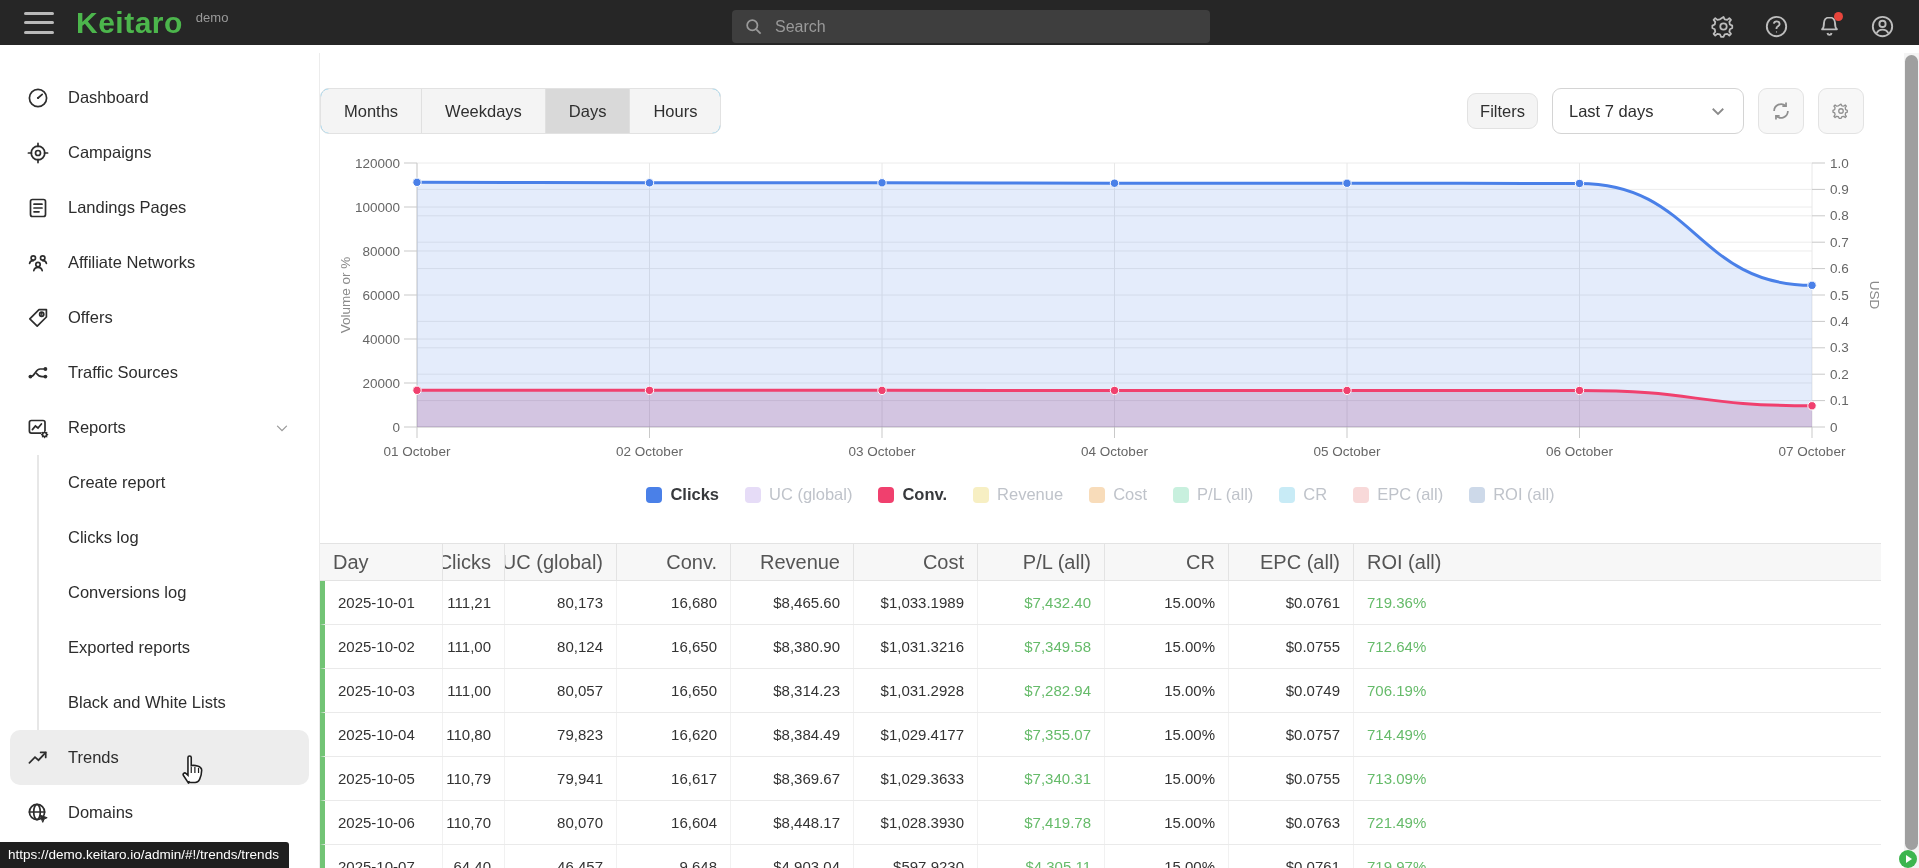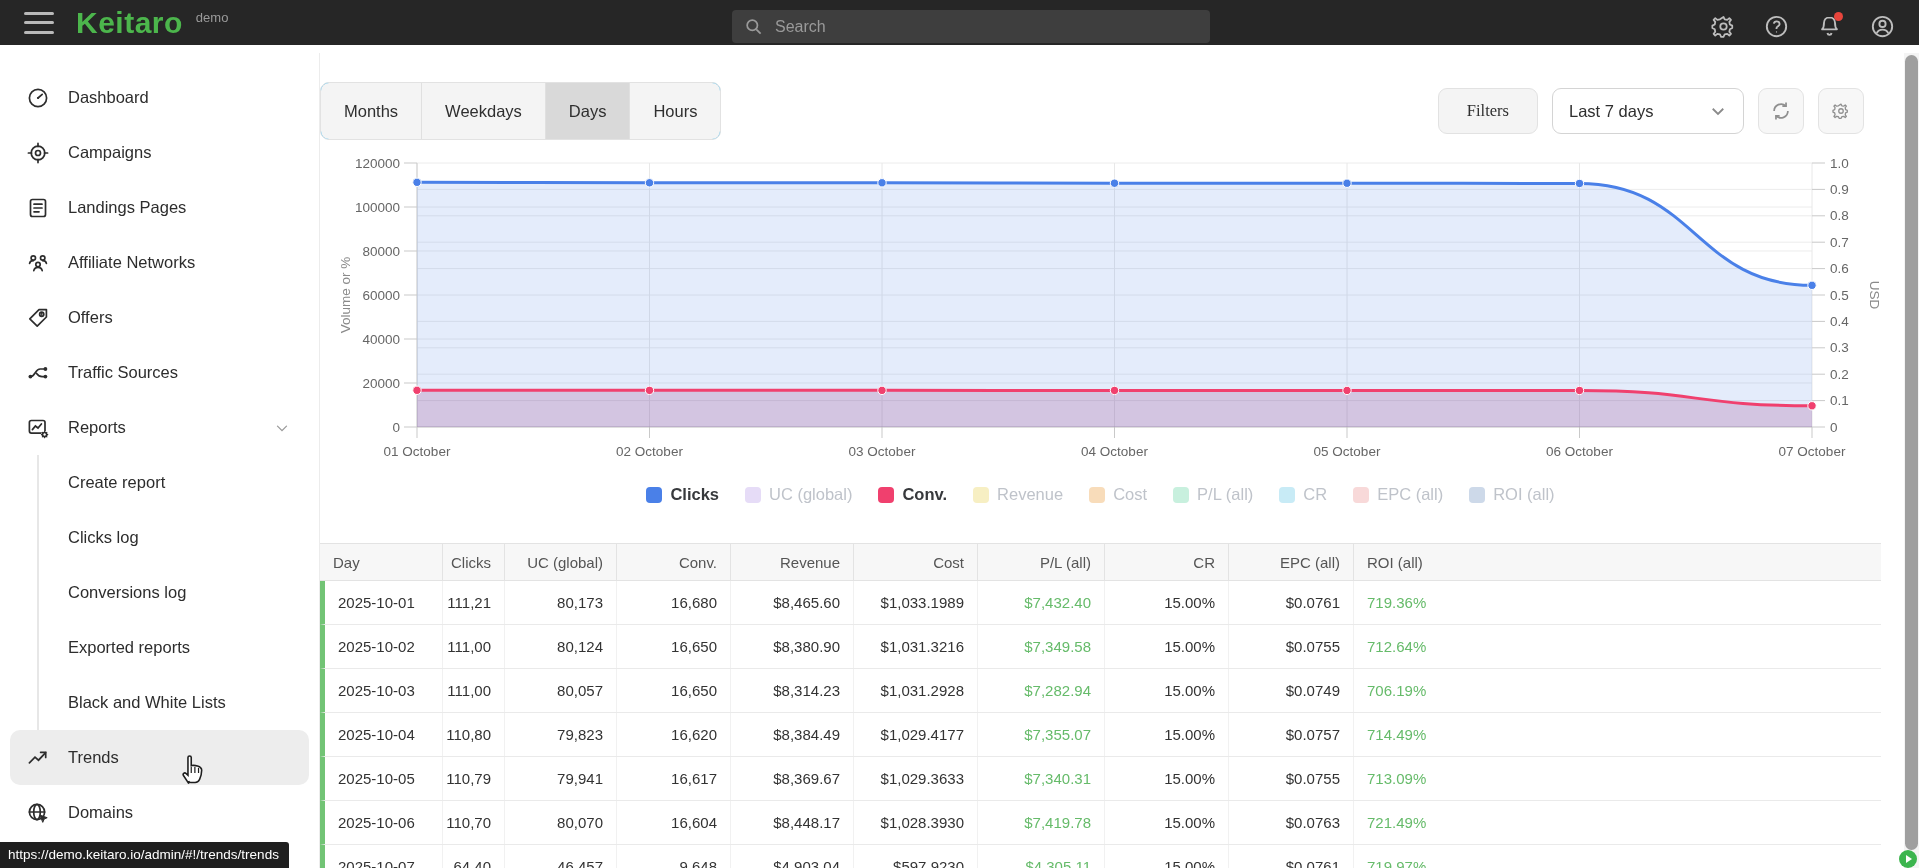--- a/index.html
+++ b/index.html
@@ -25,42 +25,42 @@
   .side-item { height:55px; display:flex; align-items:center; padding-left:26px; cursor:pointer; font-size:16.5px; color:#2d2d2d; position:relative; }
   .side-item .ico { width:24px; height:24px; margin-right:18px; color:#2d2d2d; flex:0 0 auto; }
   .side-item.active { background:#ededed; border-radius:10px; margin:0 10px; padding-left:16px; }
   .side-item .chev { position:absolute; right:28px; color:#9a9a9a; width:18px; height:18px; }
   .submenu { margin-left:37px; border-left:2px solid #e7e7e7; }
   .sub-item { height:55px; display:flex; align-items:center; padding-left:29px; font-size:16.5px; color:#2d2d2d; cursor:pointer; }
 
   
   .main { position:absolute; top:53px; left:300px; width:1604px; height:815px; background:#fff; }
   .toolbar { position:absolute; top:35px; left:20px; right:40px; height:46px; display:flex; align-items:center; }
-  .tabgroup { display:flex; height:58px; background:#0ea5e9; border:1px solid #e2e2e2; border-radius:9px; overflow:hidden; }
+  .tabgroup { display:flex; height:46px; background:#0ea5e9; border:1px solid #e2e2e2; border-radius:9px; overflow:hidden; }
   .tab { padding:0 23px; display:flex; align-items:center; font-size:16.5px; color:#2f2f2f; cursor:pointer; border-right:1px solid #e0e0e0; background:#f4f4f4; }
   .tab:last-child { border-right:none; }
   .tab.selected { background:#d9d9d9; }
   .toolbar-right { margin-left:auto; display:flex; align-items:center; gap:14px; }
-  .btn-filters { height:46px; padding:0 28px; background:#f4f4f4; border:1px solid #e2e2e2; border-radius:9px; font-size:16.5px; color:#2f2f2f; display:flex; align-items:center; cursor:pointer;font-family:Liberation Serif, serif; }
+  .btn-filters { height:36px; padding:0 12px; background:#f4f4f4; border:1px solid #e2e2e2; border-radius:9px; font-size:16.5px; color:#2f2f2f; display:flex; align-items:center; cursor:pointer; }
   .dd { height:46px; width:192px; background:#fff; border:1px solid #d4d4d4; border-radius:9px; display:flex; align-items:center; padding:0 16px; font-size:16.5px; color:#2f2f2f; cursor:pointer; }
   .dd .chev { margin-left:auto; color:#8a8a8a; width:18px; height:18px; }
   .icon-btn { height:46px; width:46px; background:#f7f7f7; border:1px solid #e3e3e3; border-radius:9px; display:flex; align-items:center; justify-content:center; color:#8f8f8f; cursor:pointer; }
 
   
   .chart-wrap { position:absolute; top:87px; left:20px; width:1561px; height:345px; }
   .legend { position:absolute; top:432px; left:20px; width:1561px; display:flex; justify-content:center; gap:26px; align-items:center; }
   .leg-item { display:flex; align-items:center; gap:8px; cursor:pointer; }
   .leg-sw { width:16px; height:16px; border-radius:4px; }
   .leg-label { font-size:16.5px; color:#bfc3ca; }
   .leg-item.on .leg-label { color:#37393c; font-weight:bold; }
 
   
   .table { position:absolute; top:490px; left:20px; width:1561px; }
   .thead { display:flex; height:38px; background:#f7f7f7; border-top:1px solid #e3e3e3; border-bottom:1px solid #e3e3e3; align-items:center; }
-  .thead .cell { color:#555; font-size:15px; border-right:1px solid #e3e3e3; height:100%; display:flex; align-items:center; }
+  .thead .cell { color:#555; font-size:20px; border-right:1px solid #e3e3e3; height:100%; display:flex; align-items:center; }
   .thead .cell:last-child { border-right:none; }
   .trow { display:flex; height:44px; align-items:center; border-bottom:1px solid #eaeaea; border-left:5px solid #72c475; background:#fff; }
   .trow .cell { font-size:15px; color:#333; border-right:1px solid #f1f1f1; height:100%; display:flex; align-items:center; }
   .trow .cell:last-child { border-right:none; }
   .cell { padding:0 13px; }
   .cell.r { justify-content:flex-end; text-align:right; overflow:hidden; white-space:nowrap; }
   .cell.l { justify-content:flex-start; text-align:left; overflow:hidden; white-space:nowrap; }
   .cell.green { color:#66bb6a; }
   .partial-clip { height:23px; overflow:hidden; }
   

